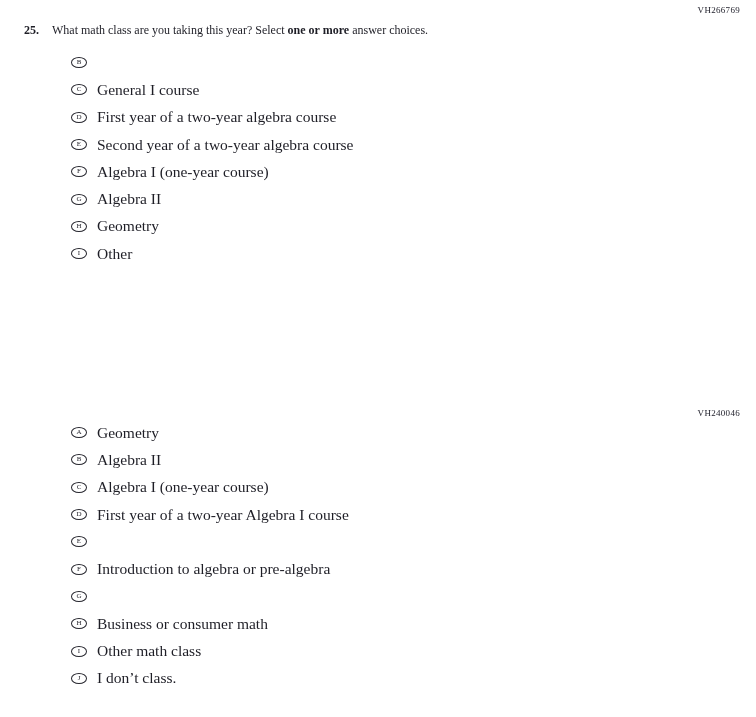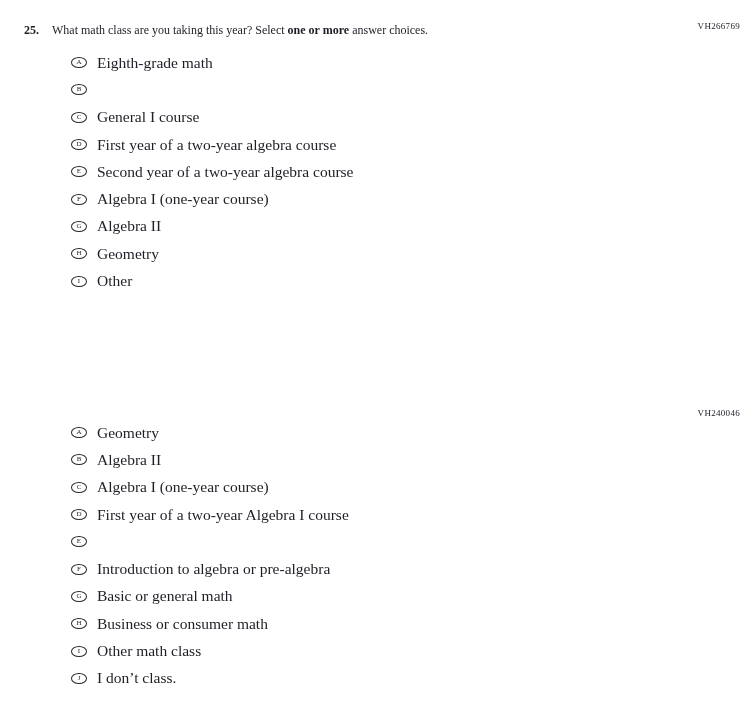--- a/index.html
+++ b/index.html
@@ -12,21 +12,21 @@
     color: #1e1e26;
     overflow: hidden;
   }
   .qcode {
     position: absolute;
     right: 16px;
     font-size: 9px;
     letter-spacing: 0.3px;
     color: #23232e;
   }
-  .code-1 { top: 5px; margin-top: 16px; }
+  .code-1 { top: 5px; }
   .code-2 { top: 372px; margin-top: 36px; }
   .qheader {
     position: absolute;
     left: 24px;
     display: flex;
     font-size: 12px;
     line-height: 19px;
     white-space: nowrap;
   }
   .header-1 { top: 21px; }
@@ -73,26 +73,20 @@
 <div class="page">
 
   <div class="qcode code-1">VH266769</div>
 
   <div class="qheader header-1">
     <span class="qnum">25.</span>
     <span class="qtext"><span>What math class are you taking this year? Select </span><b>one or more</b><span> answer choices.</span></span>
   </div>
 
   <div class="options options-1">
-    <div class="option">
-      <span class="oval">
-          <span class="oval-letter">A</span>
-        </span>
-      <span class="option-label">Eighth-grade math</span>
-    </div>
     <div class="option">
       <span class="oval">
           <span class="oval-letter">B</span>
         </span>
     </div>
     <div class="option">
       <span class="oval">
           <span class="oval-letter">C</span>
         </span>
       <span class="option-label">General I course</span>
@@ -171,21 +165,20 @@
     <div class="option">
       <span class="oval">
           <span class="oval-letter">F</span>
         </span>
       <span class="option-label">Introduction to algebra or pre-algebra</span>
     </div>
     <div class="option">
       <span class="oval">
           <span class="oval-letter">G</span>
         </span>
-      <span class="option-label">Basic or general math</span>
     </div>
     <div class="option">
       <span class="oval">
           <span class="oval-letter">H</span>
         </span>
       <span class="option-label">Business or consumer math</span>
     </div>
     <div class="option">
       <span class="oval">
           <span class="oval-letter">I</span>

